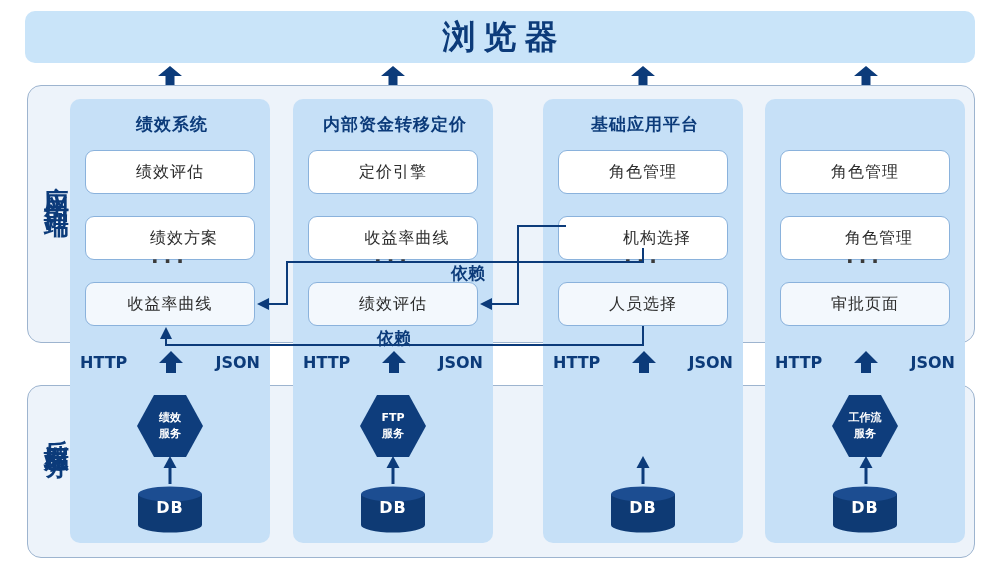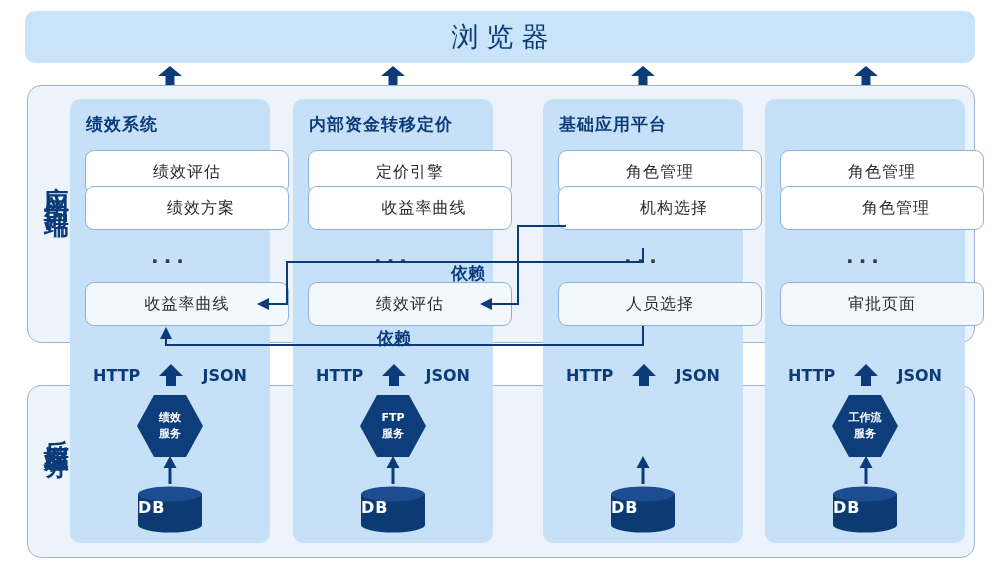--- a/index.html
+++ b/index.html
@@ -10,57 +10,57 @@
     --frame-border:#9db4cf;
     --box-border:#8ab2dc;
   }
   html,body{margin:0;padding:0;background:#fff;}
   body{font-family:"DejaVu Sans","Liberation Sans",sans-serif;}
   #canvas{position:relative;width:1000px;height:582px;background:#ffffff;overflow:hidden;}
 
   
   .browser-bar{position:absolute;left:25px;top:11px;width:950px;height:52px;background:var(--bar-blue);
     border-radius:10px;display:flex;align-items:center;justify-content:center;}
-  .browser-bar span{color:var(--navy);font-size:27px;font-weight:normal;letter-spacing:8px;text-indent:8px;}
+  .browser-bar span{color:var(--navy);font-size:33px;font-weight:bold;letter-spacing:8px;text-indent:8px;}
 
   
   .frame{position:absolute;left:27px;width:948px;background:var(--frame-bg);
     border:1.5px solid var(--frame-border);border-radius:14px;box-sizing:border-box;}
   #frontend-frame{top:85px;height:258px;}
   #backend-frame{top:385px;height:173px;}
 
   
   .side-label{position:absolute;left:40px;color:var(--navy);font-weight:bold;font-size:25px;
     writing-mode:vertical-rl;text-orientation:upright;letter-spacing:8px;}
   #frontend-label{top:167px;}
   #backend-label{top:419px;letter-spacing:5px;}
 
   
   .band{position:absolute;top:99px;width:200px;height:444px;background:var(--band-blue);border-radius:10px;}
-  .col-title{position:absolute;top:14px;left:16px;width:100%;color:var(--navy);
+  .col-title{position:absolute;top:14px;left:2px;width:100%;text-align:center;color:var(--navy);
     font-size:17px;font-weight:bold;letter-spacing:1px;}
-  .mbox{position:absolute;left:15px;width:204px;height:44px;box-sizing:border-box;background:#ffffff;
+  .mbox{position:absolute;left:15px;width:170px;height:44px;box-sizing:border-box;background:#ffffff;
     border:1.4px solid var(--box-border);border-radius:9px;display:flex;align-items:center;justify-content:center;
     color:#2d2d2d;font-size:16px;letter-spacing:1px;}
   .mbox.light{background:#f3f8fd;}
-  .row1{top:51px;} .row2{top:87px;padding-left:28px;} .row3{top:183px;}
+  .row1{top:51px;} .row2{top:117px;padding-left:28px;} .row3{top:183px;}
   .dots{position:absolute;top:150px;left:0;width:100%;text-align:center;color:#3a3a3a;
     font-size:20px;font-weight:bold;letter-spacing:5px;}
-  .proto{position:absolute;top:263px;left:0;width:100%;height:26px;box-sizing:border-box;padding:0 23px;
+  .proto{position:absolute;top:250px;left:0;width:100%;height:26px;box-sizing:border-box;padding:0 10px;
     display:flex;align-items:center;justify-content:space-between;color:var(--navy);
     font-size:16px;font-weight:bold;}
   .toparrow{position:absolute;top:66px;}
 
   
   .hex{position:absolute;top:296px;left:50%;transform:translateX(-50%);width:66px;height:62px;}
   .hex-label{position:absolute;inset:0;display:flex;flex-direction:column;align-items:center;justify-content:center;
     color:#ffffff;font-size:11px;font-weight:bold;line-height:16px;text-align:center;}
   
   .db{position:absolute;top:387px;left:50%;transform:translateX(-50%);width:64px;height:47px;}
-  .db-label{position:absolute;left:0;top:12px;width:100%;text-align:left;color:#fff;
+  .db-label{position:absolute;left:0;top:12px;width:100%;text-align:center;color:#fff;
     font-size:16px;font-weight:bold;letter-spacing:1px;}
 
   
   .dep-label{position:absolute;width:48px;text-align:center;color:var(--navy);
     font-size:17px;font-weight:600;}
   #dep-label-1{left:444px;top:262px;}
   #dep-label-2{left:370px;top:327px;}
 
   #edge-layer{position:absolute;left:0;top:0;width:1000px;height:582px;pointer-events:none;}
   svg{display:block;}

